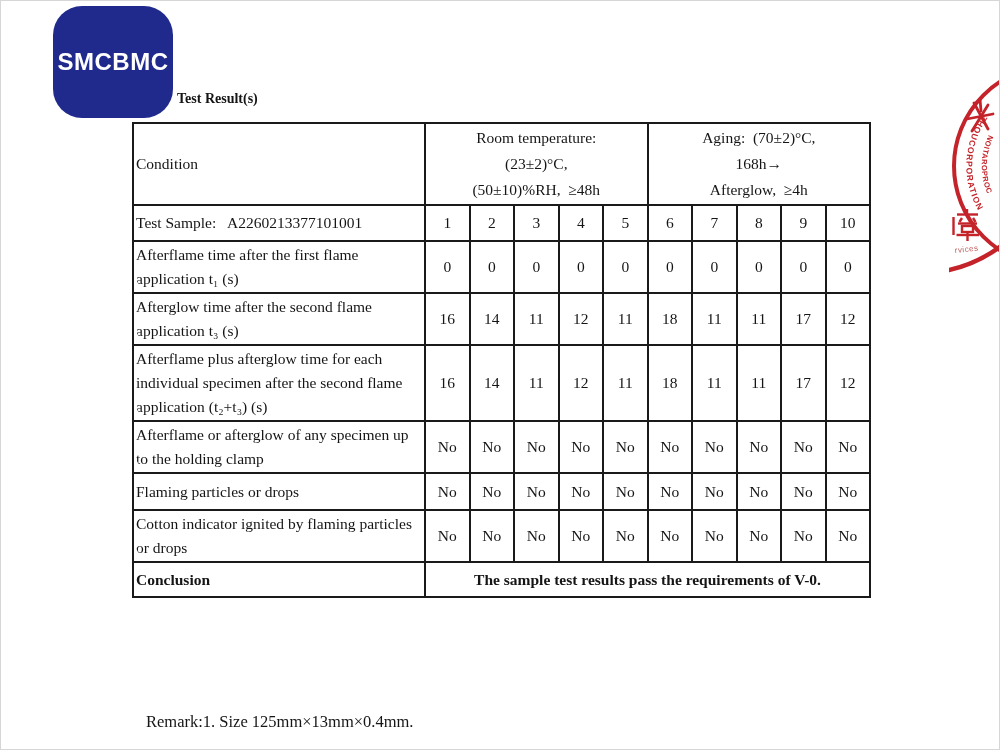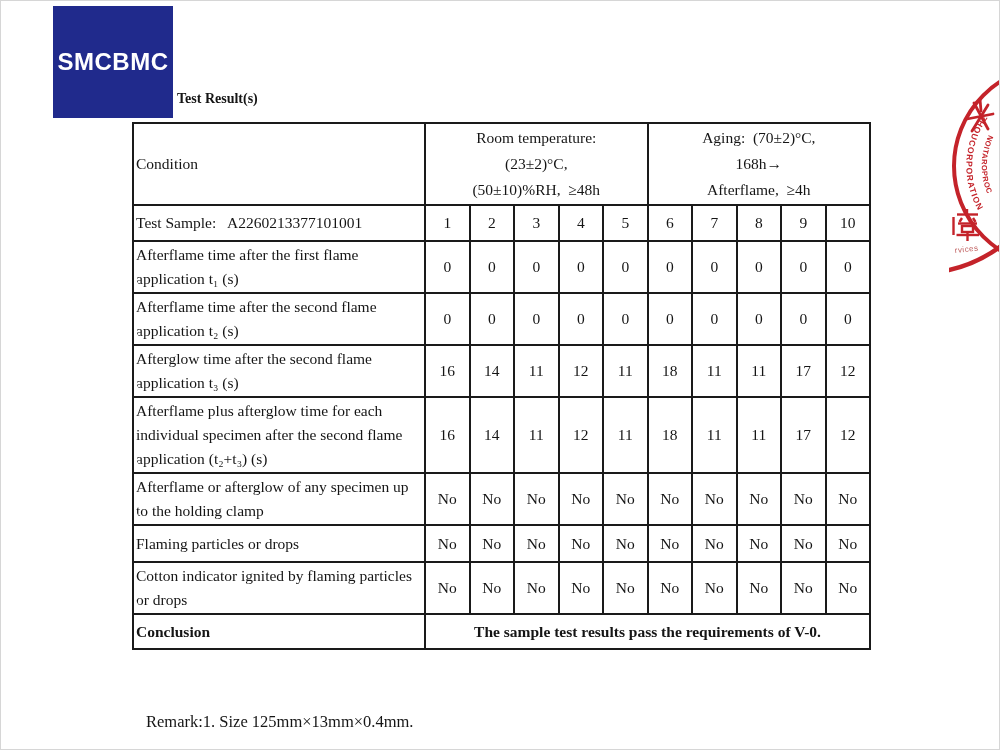--- a/index.html
+++ b/index.html
@@ -3,21 +3,21 @@
 <meta charset="utf-8">
 <style>
   html,body{margin:0;padding:0;}
   .page{
     position:relative; width:1000px; height:750px; background:#ffffff;
     overflow:hidden; box-sizing:border-box; border:1px solid #d6d6d6;
     font-family:"Liberation Serif","DejaVu Serif",serif; color:#151515;
   }
   .logo{
     position:absolute; left:52px; top:5px; width:120px; height:112px;
-    background:#202a8c; display:flex; align-items:center; justify-content:center;
+    background:#202a8c; display:flex; align-items:center; justify-content:center;border-radius:29px;
   }
   .logo span{
     color:#ffffff; font-family:"Liberation Sans","DejaVu Sans",sans-serif;
     font-weight:bold; font-size:24px; letter-spacing:0.5px;
   }
   .title{
     position:absolute; left:176px; top:90px;
     font-weight:bold; font-size:14px;text-align:center;
   }
   table.results{
@@ -76,21 +76,21 @@
       <tr class="rh0">
         <td class="label">Condition</td>
         <td colspan="5">
           <div class="hdr">Room temperature:</div>
           <div class="hdr">(23±2)°C,</div>
           <div class="hdr">(50±10)%RH,  ≥48h</div>
         </td>
         <td colspan="5">
           <div class="hdr">Aging:  (70±2)°C,</div>
           <div class="hdr">168h→</div>
-          <div class="hdr">Afterflame,  ≥4h</div>
+          <div class="hdr">Afterglow,  ≥4h</div>
         </td>
       </tr>
 
       <tr class="rh1">
         <td class="label pre">Test Sample:   A2260213377101001</td>
       <td class="c">1</td>
           <td class="c">2</td>
           <td class="c">3</td>
           <td class="c">4</td>
           <td class="c">5</td>
@@ -108,33 +108,20 @@
           <td class="c">0</td>
           <td class="c">0</td>
           <td class="c">0</td>
           <td class="c">0</td>
           <td class="c">0</td>
           <td class="c">0</td>
           <td class="c">0</td>
           <td class="c">0</td>
         </tr>
 
-      <tr class="rh3">
-        <td class="label">Afterflame time after the second flame application t₂ (s)</td>
-      <td class="c">0</td>
-          <td class="c">0</td>
-          <td class="c">0</td>
-          <td class="c">0</td>
-          <td class="c">0</td>
-          <td class="c">0</td>
-          <td class="c">0</td>
-          <td class="c">0</td>
-          <td class="c">0</td>
-          <td class="c">0</td>
-        </tr>
 
       <tr class="rh4">
         <td class="label">Afterglow time after the second flame application t₃ (s)</td>
       <td class="c">16</td>
           <td class="c">14</td>
           <td class="c">11</td>
           <td class="c">12</td>
           <td class="c">11</td>
           <td class="c">18</td>
           <td class="c">11</td>

